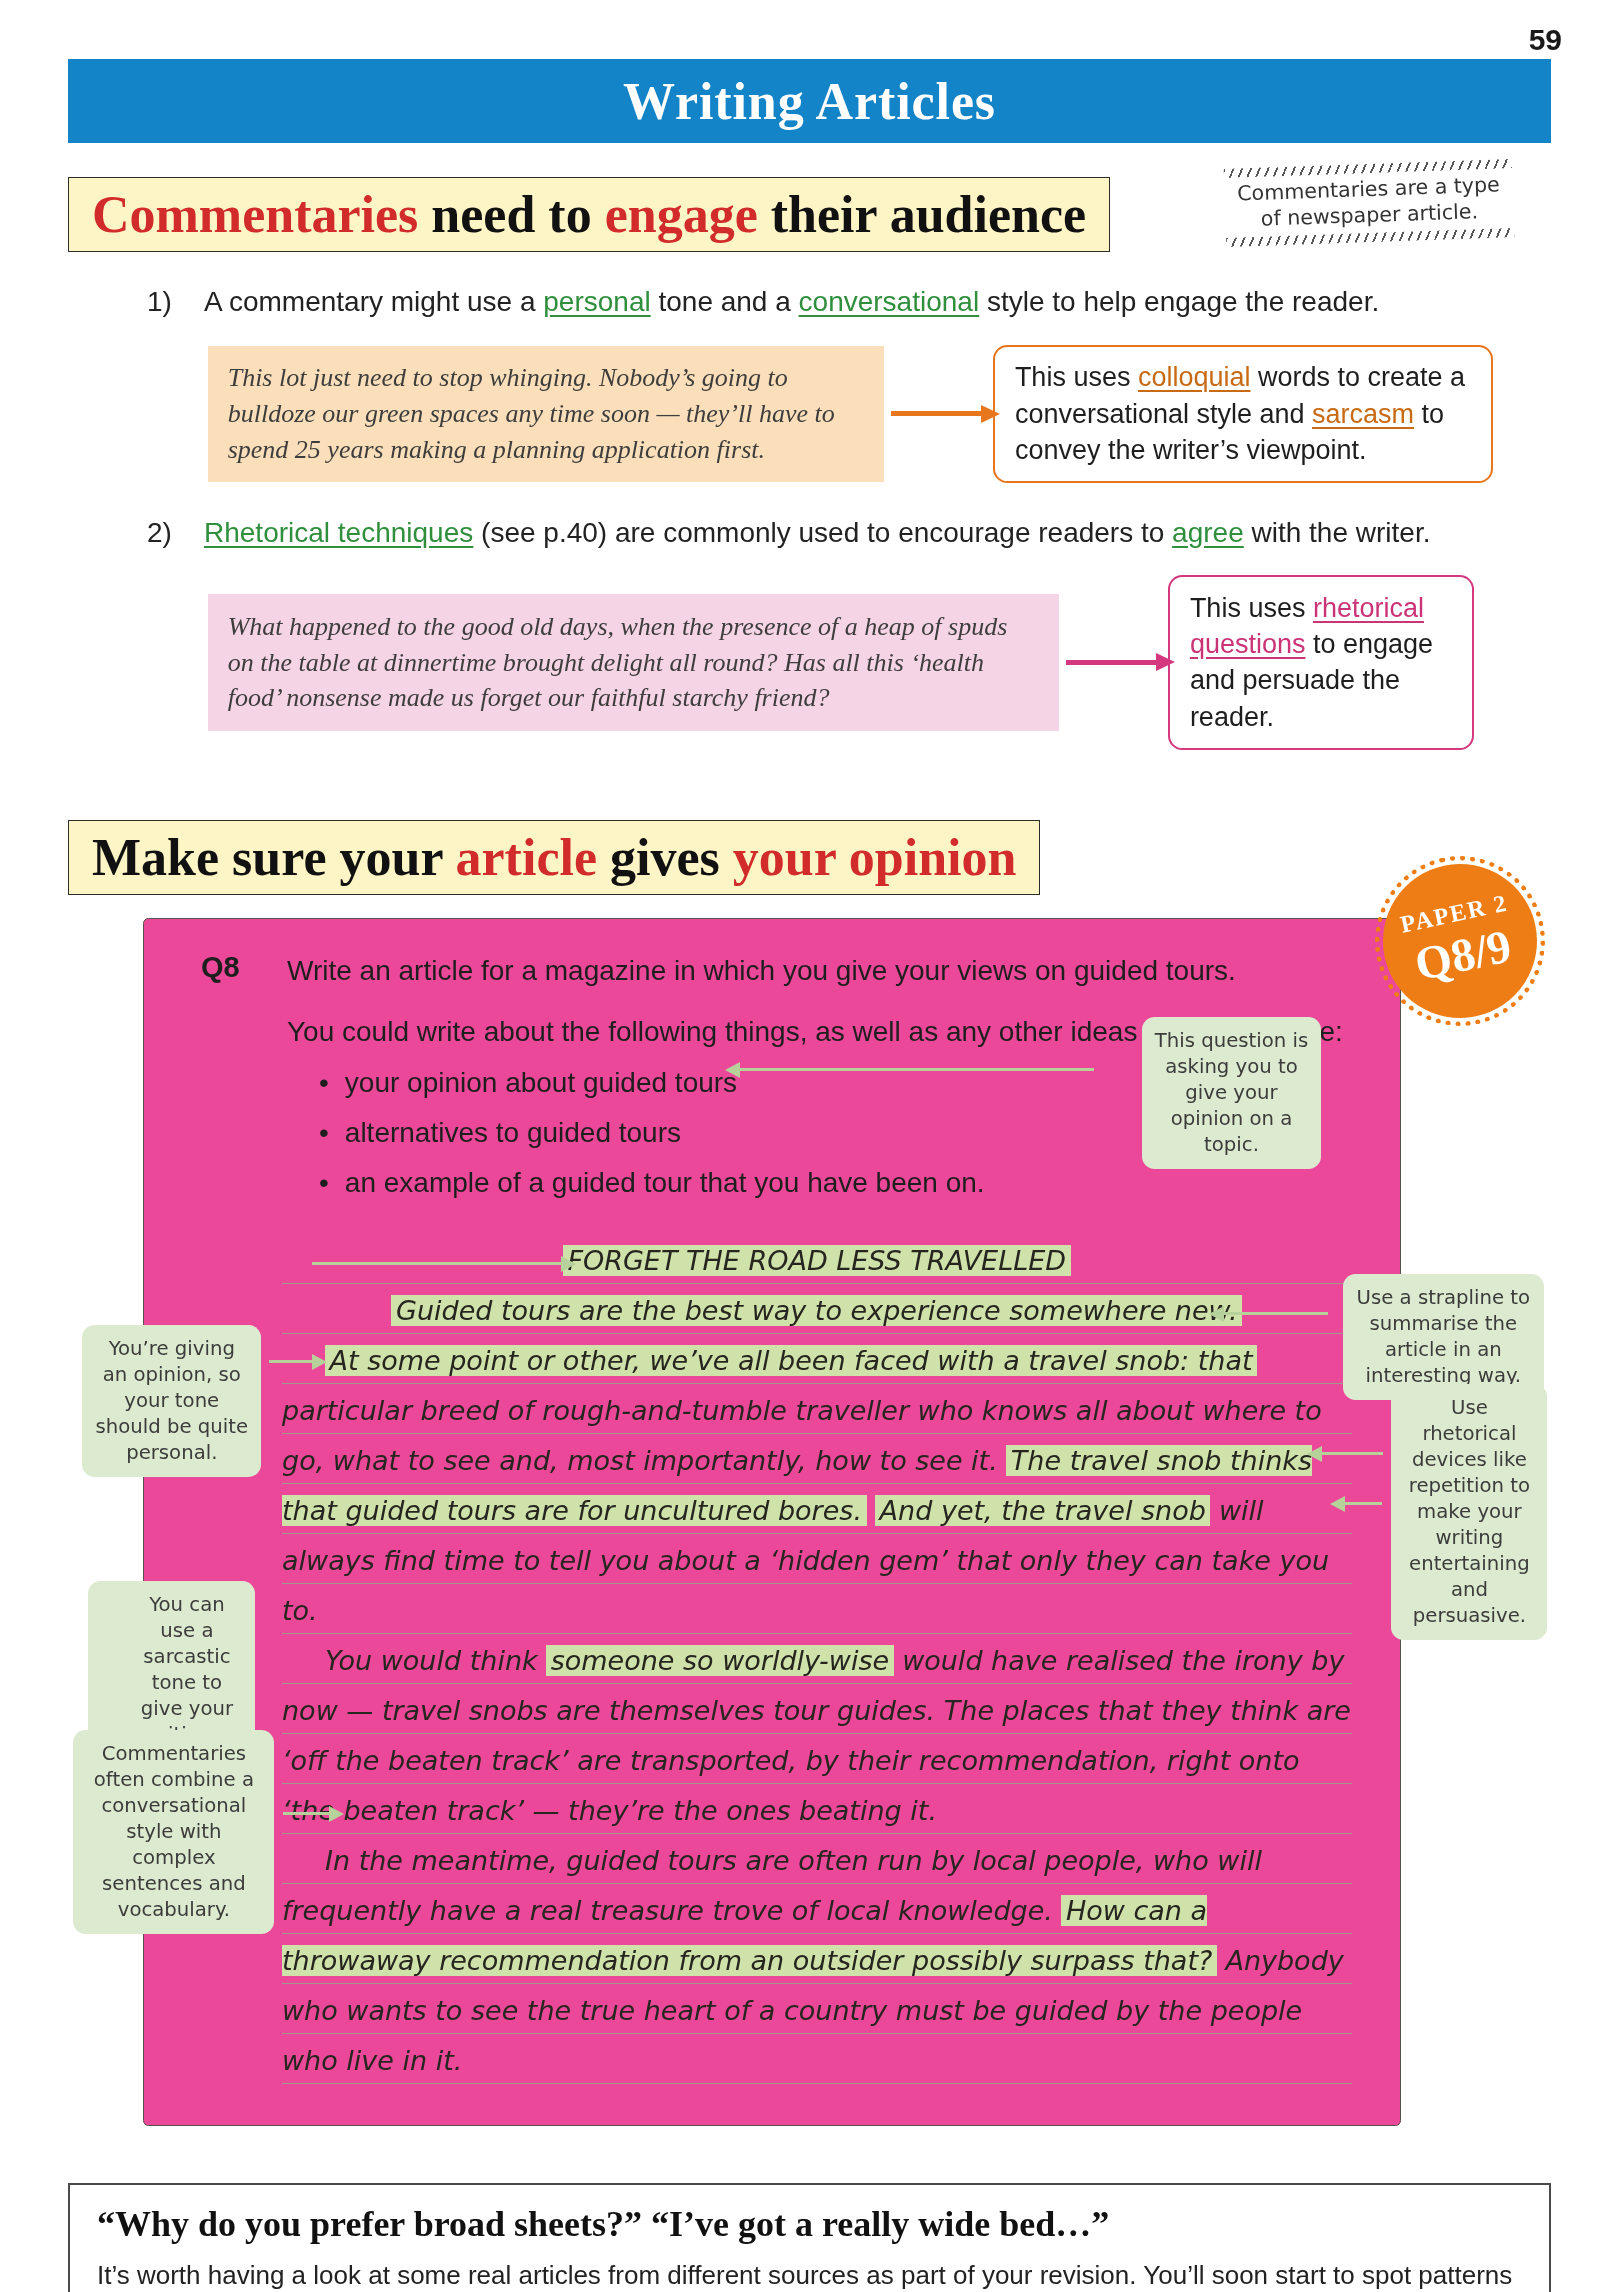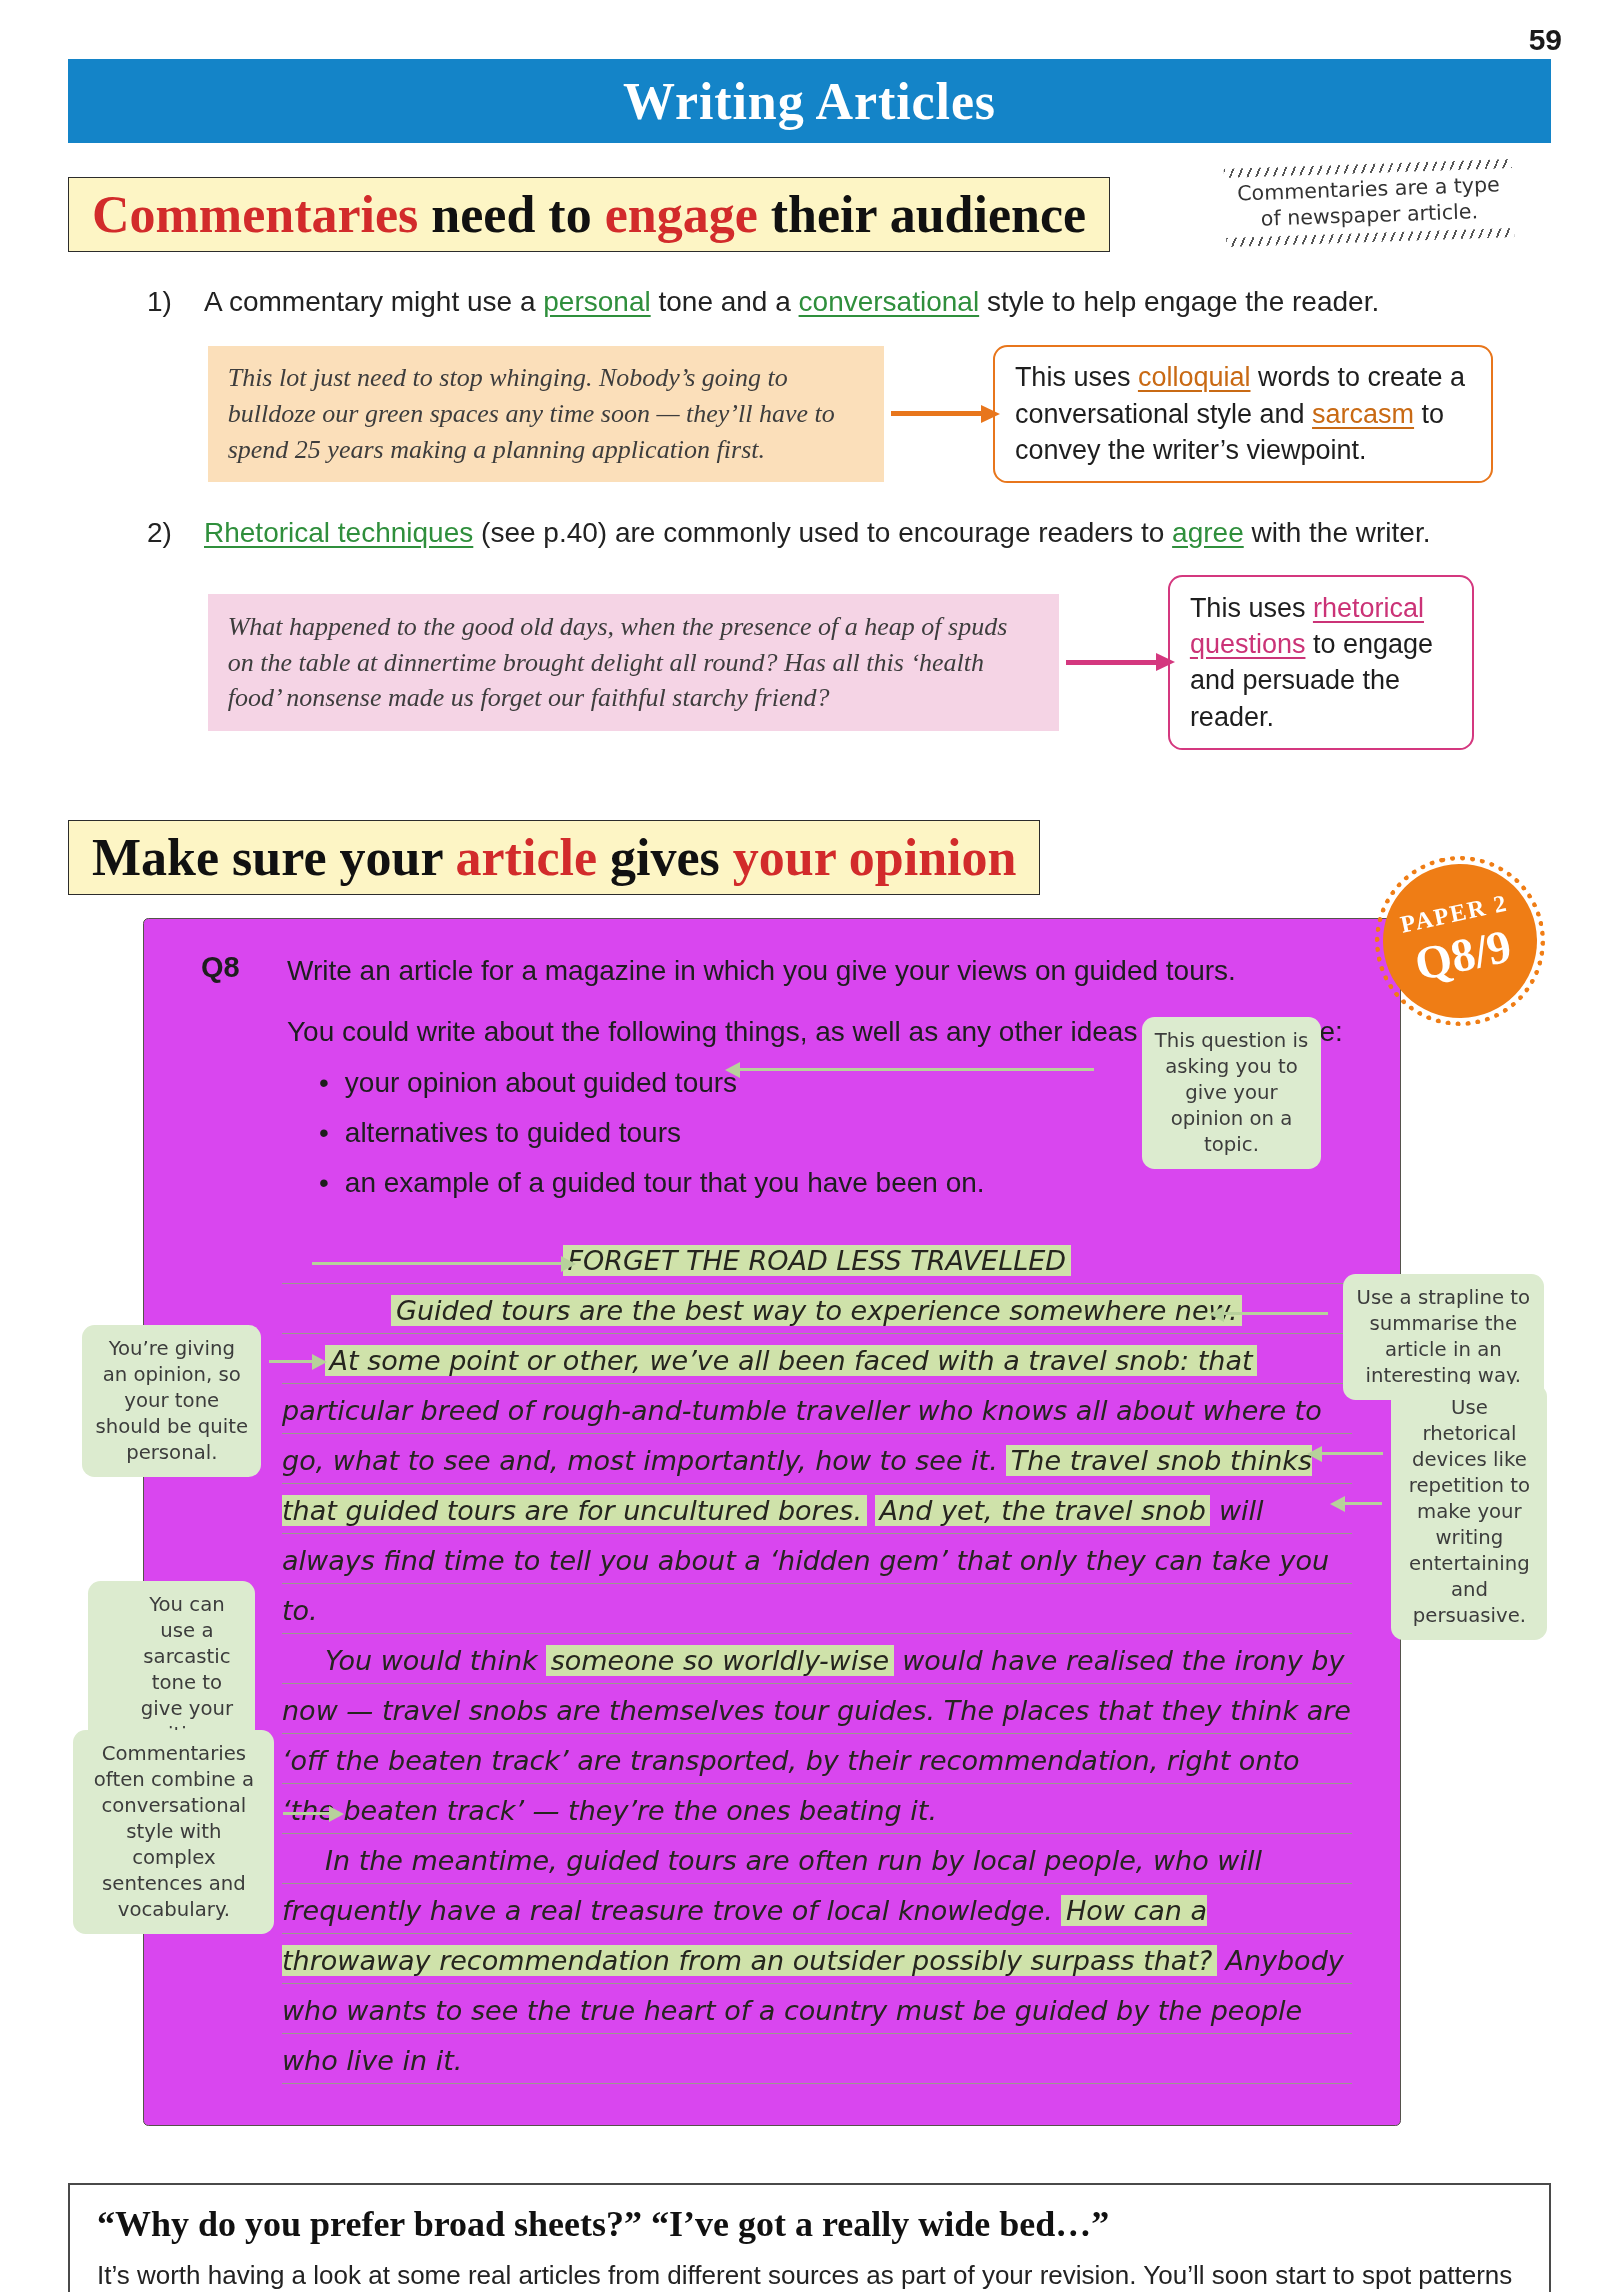--- a/index.html
+++ b/index.html
@@ -56,21 +56,21 @@
   .pink-border { border:2.7px solid #d4387f; width:306px; }
   .term { text-decoration:underline; text-underline-offset:3.6px; }
   .orange-term { color:#c96a14; }
   .pink-term { color:#cb3377; }
 
   
   .sec2 { margin-top:70px; position:relative; }
   .exam-wrapper { position:relative; margin-top:23px; }
   .exam-box {
     width:1258px; margin-left:75px; box-sizing:border-box;
-    background:#d946ef; border:1.8px solid#55524b; border-radius:5.4px;
+    background:#ec4899; border:1.8px solid#55524b; border-radius:5.4px;
     padding:32px 36px 39px 39px; position:relative;
   }
   .q-row { display:flex; margin-left:18px; }
   .q-label { flex:none; width:86px; font-weight:bold; font-size:29px; }
   .q-text { margin:0; font-size:28px; line-height:1.4; }
   .q-intro { margin:21.5px 0 0 104px; font-size:28px; line-height:1.4; }
   .q-bullets { margin:7.2px 0 0 136px; padding:0; list-style:none; font-size:28px; }
   .q-bullets li { margin-top:12.5px; line-height:1.35; }
   .q-bullets li::before { content:"•"; margin-right:16px; }
 

